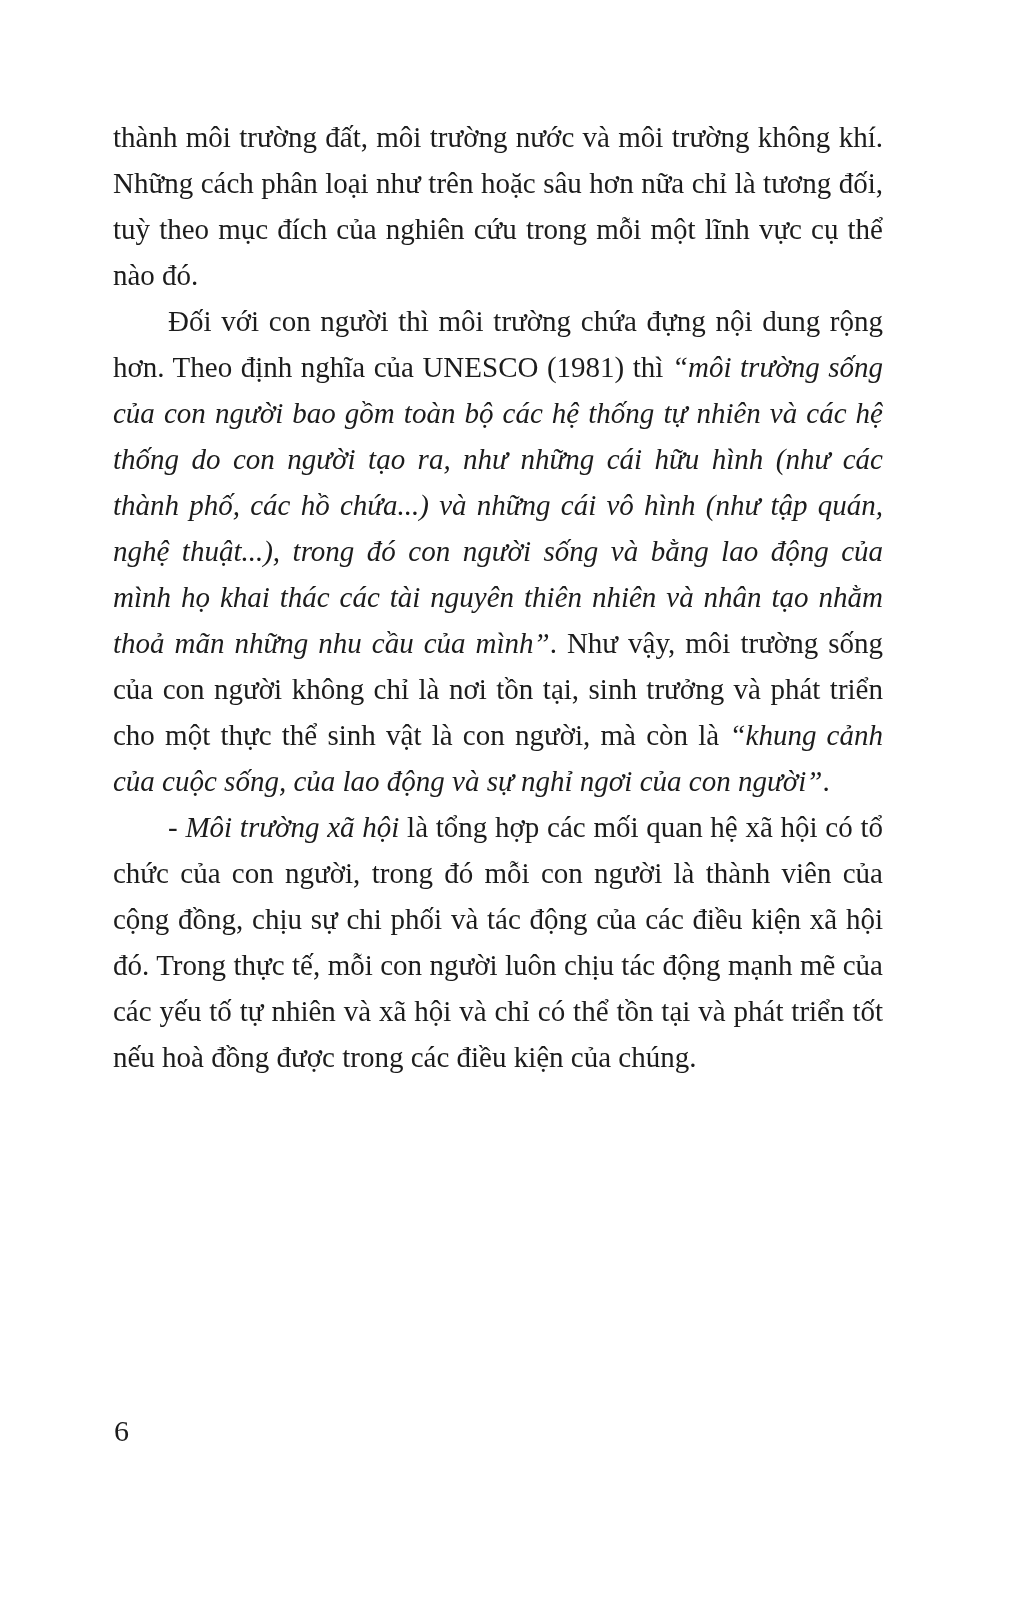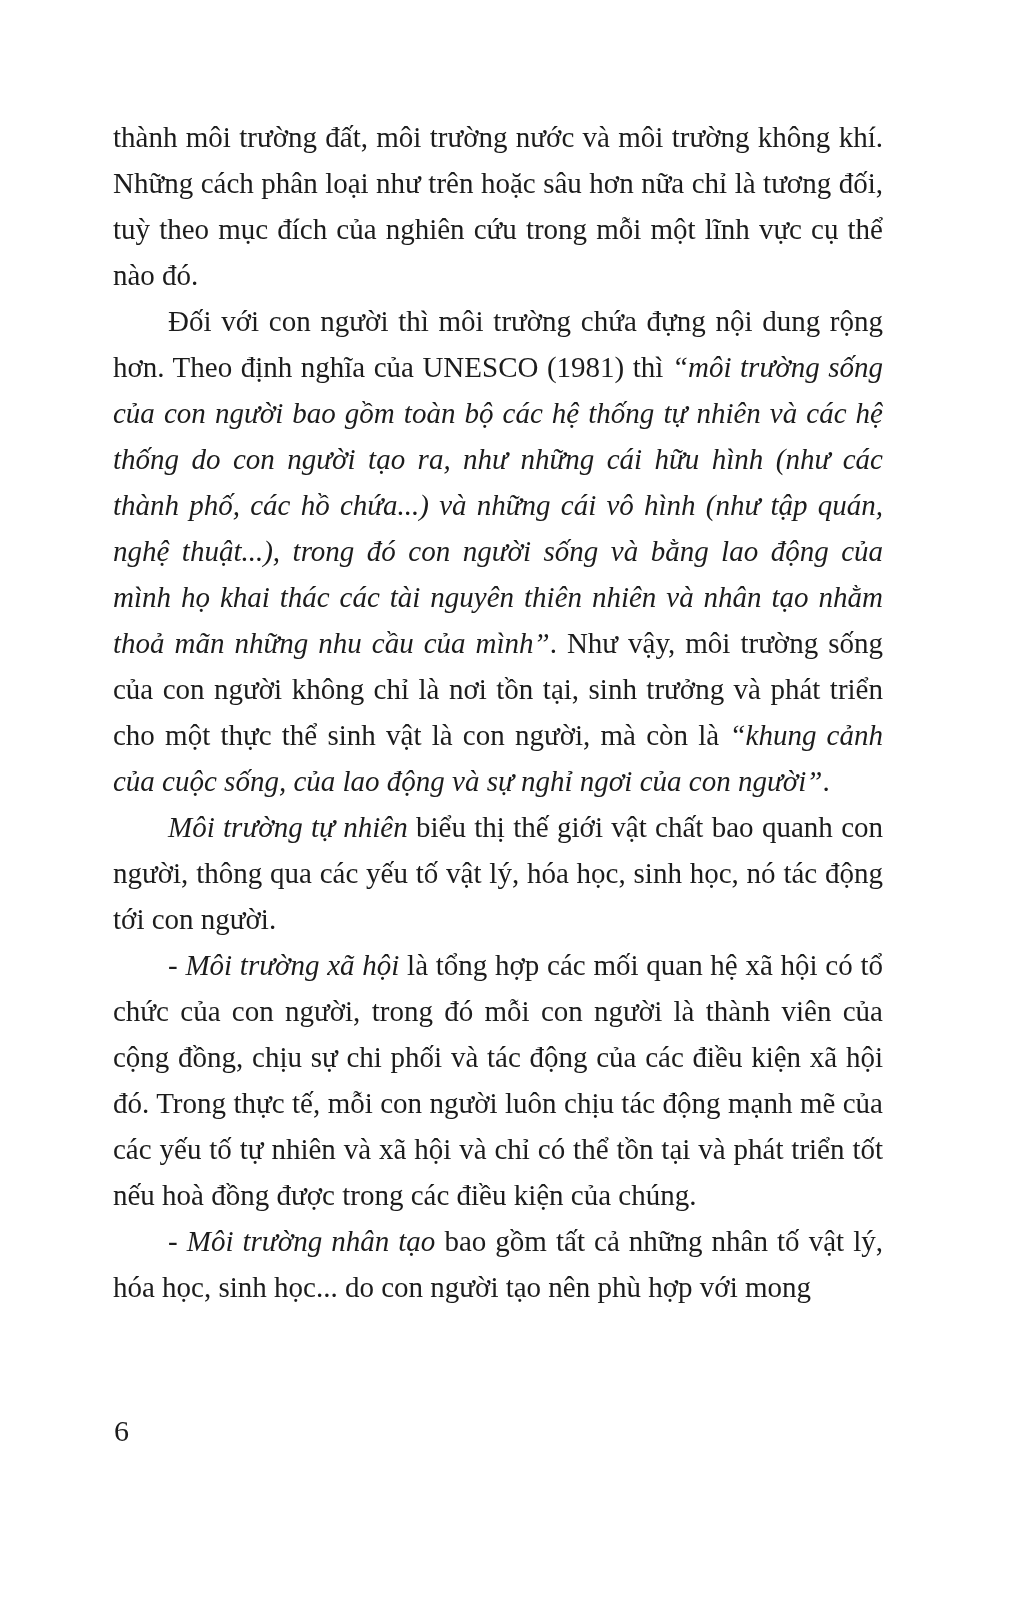--- a/index.html
+++ b/index.html
@@ -45,18 +45,16 @@
     color: #1c1c1c;
   }
 </style>
 </head>
 <body>
 
 <div class="book-page">
   <div class="text-block">
       <p class="para"><span>thành môi trường đất, môi trường nước và môi trường không khí. Những cách phân loại như trên hoặc sâu hơn nữa chỉ là tương đối, tuỳ theo mục đích của nghiên cứu trong mỗi một lĩnh vực cụ thể nào đó.</span></p>
       <p class="para indent"><span>Đối với con người thì môi trường chứa đựng nội dung rộng hơn. Theo định nghĩa của UNESCO (1981) thì </span><span class="italic">“môi trường sống của con người bao gồm toàn bộ các hệ thống tự nhiên và các hệ thống do con người tạo ra, như những cái hữu hình (như các thành phố, các hồ chứa...) và những cái vô hình (như tập quán, nghệ thuật...), trong đó con người sống và bằng lao động của mình họ khai thác các tài nguyên thiên nhiên và nhân tạo nhằm thoả mãn những nhu cầu của mình”</span><span>. Như vậy, môi trường sống của con người không chỉ là nơi tồn tại, sinh trưởng và phát triển cho một thực thể sinh vật là con người, mà còn là </span><span class="italic">“khung cảnh của cuộc sống, của lao động và sự nghỉ ngơi của con người”</span><span>.</span></p>
-      <p class="para indent"><span class="italic">Môi trường tự nhiên</span><span> biểu thị thế giới vật chất bao quanh con người, thông qua các yếu tố vật lý, hóa học, sinh học, nó tác động tới con người.</span></p>
       <p class="para indent"><span>- </span><span class="italic">Môi trường xã hội</span><span> là tổng hợp các mối quan hệ xã hội có tổ chức của con người, trong đó mỗi con người là thành viên của cộng đồng, chịu sự chi phối và tác động của các điều kiện xã hội đó. Trong thực tế, mỗi con người luôn chịu tác động mạnh mẽ của các yếu tố tự nhiên và xã hội và chỉ có thể tồn tại và phát triển tốt nếu hoà đồng được trong các điều kiện của chúng.</span></p>
-      <p class="para indent"><span>- </span><span class="italic">Môi trường nhân tạo</span><span> bao gồm tất cả những nhân tố vật lý, hóa học, sinh học... do con người tạo nên phù hợp với mong</span></p>
     </div>
   <div class="page-number">6</div>
 </div>
 
 </body></html>

